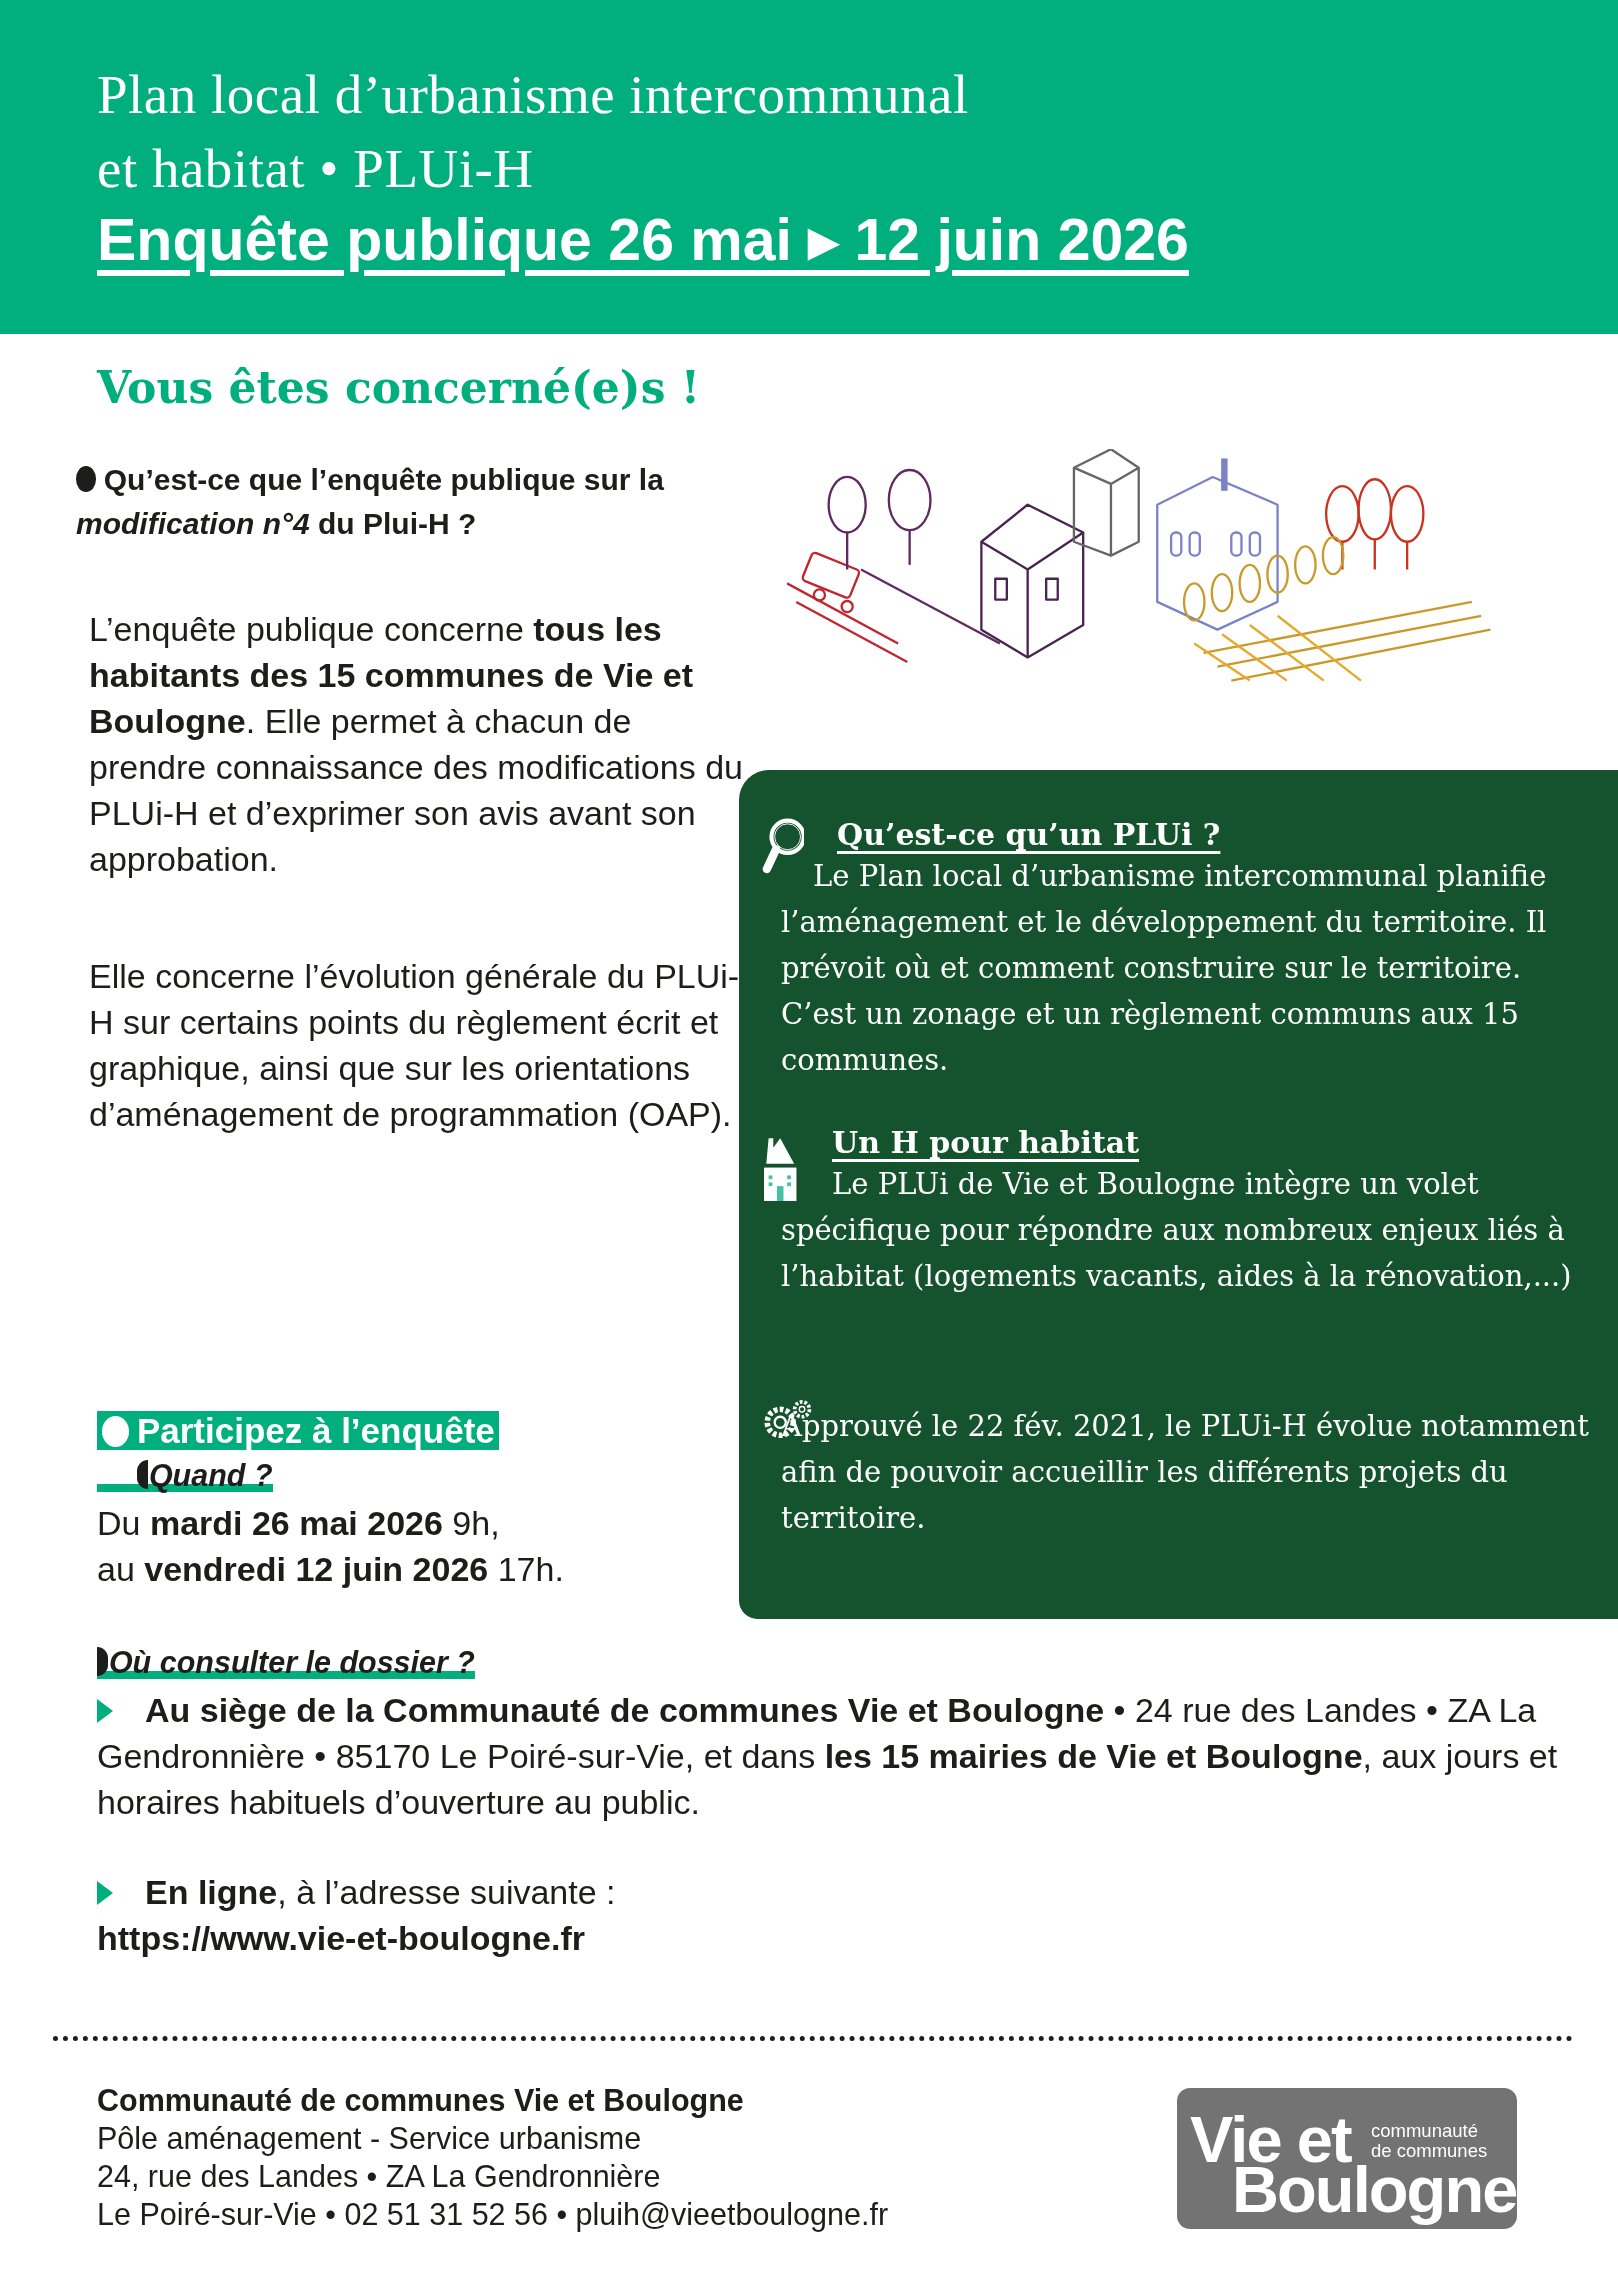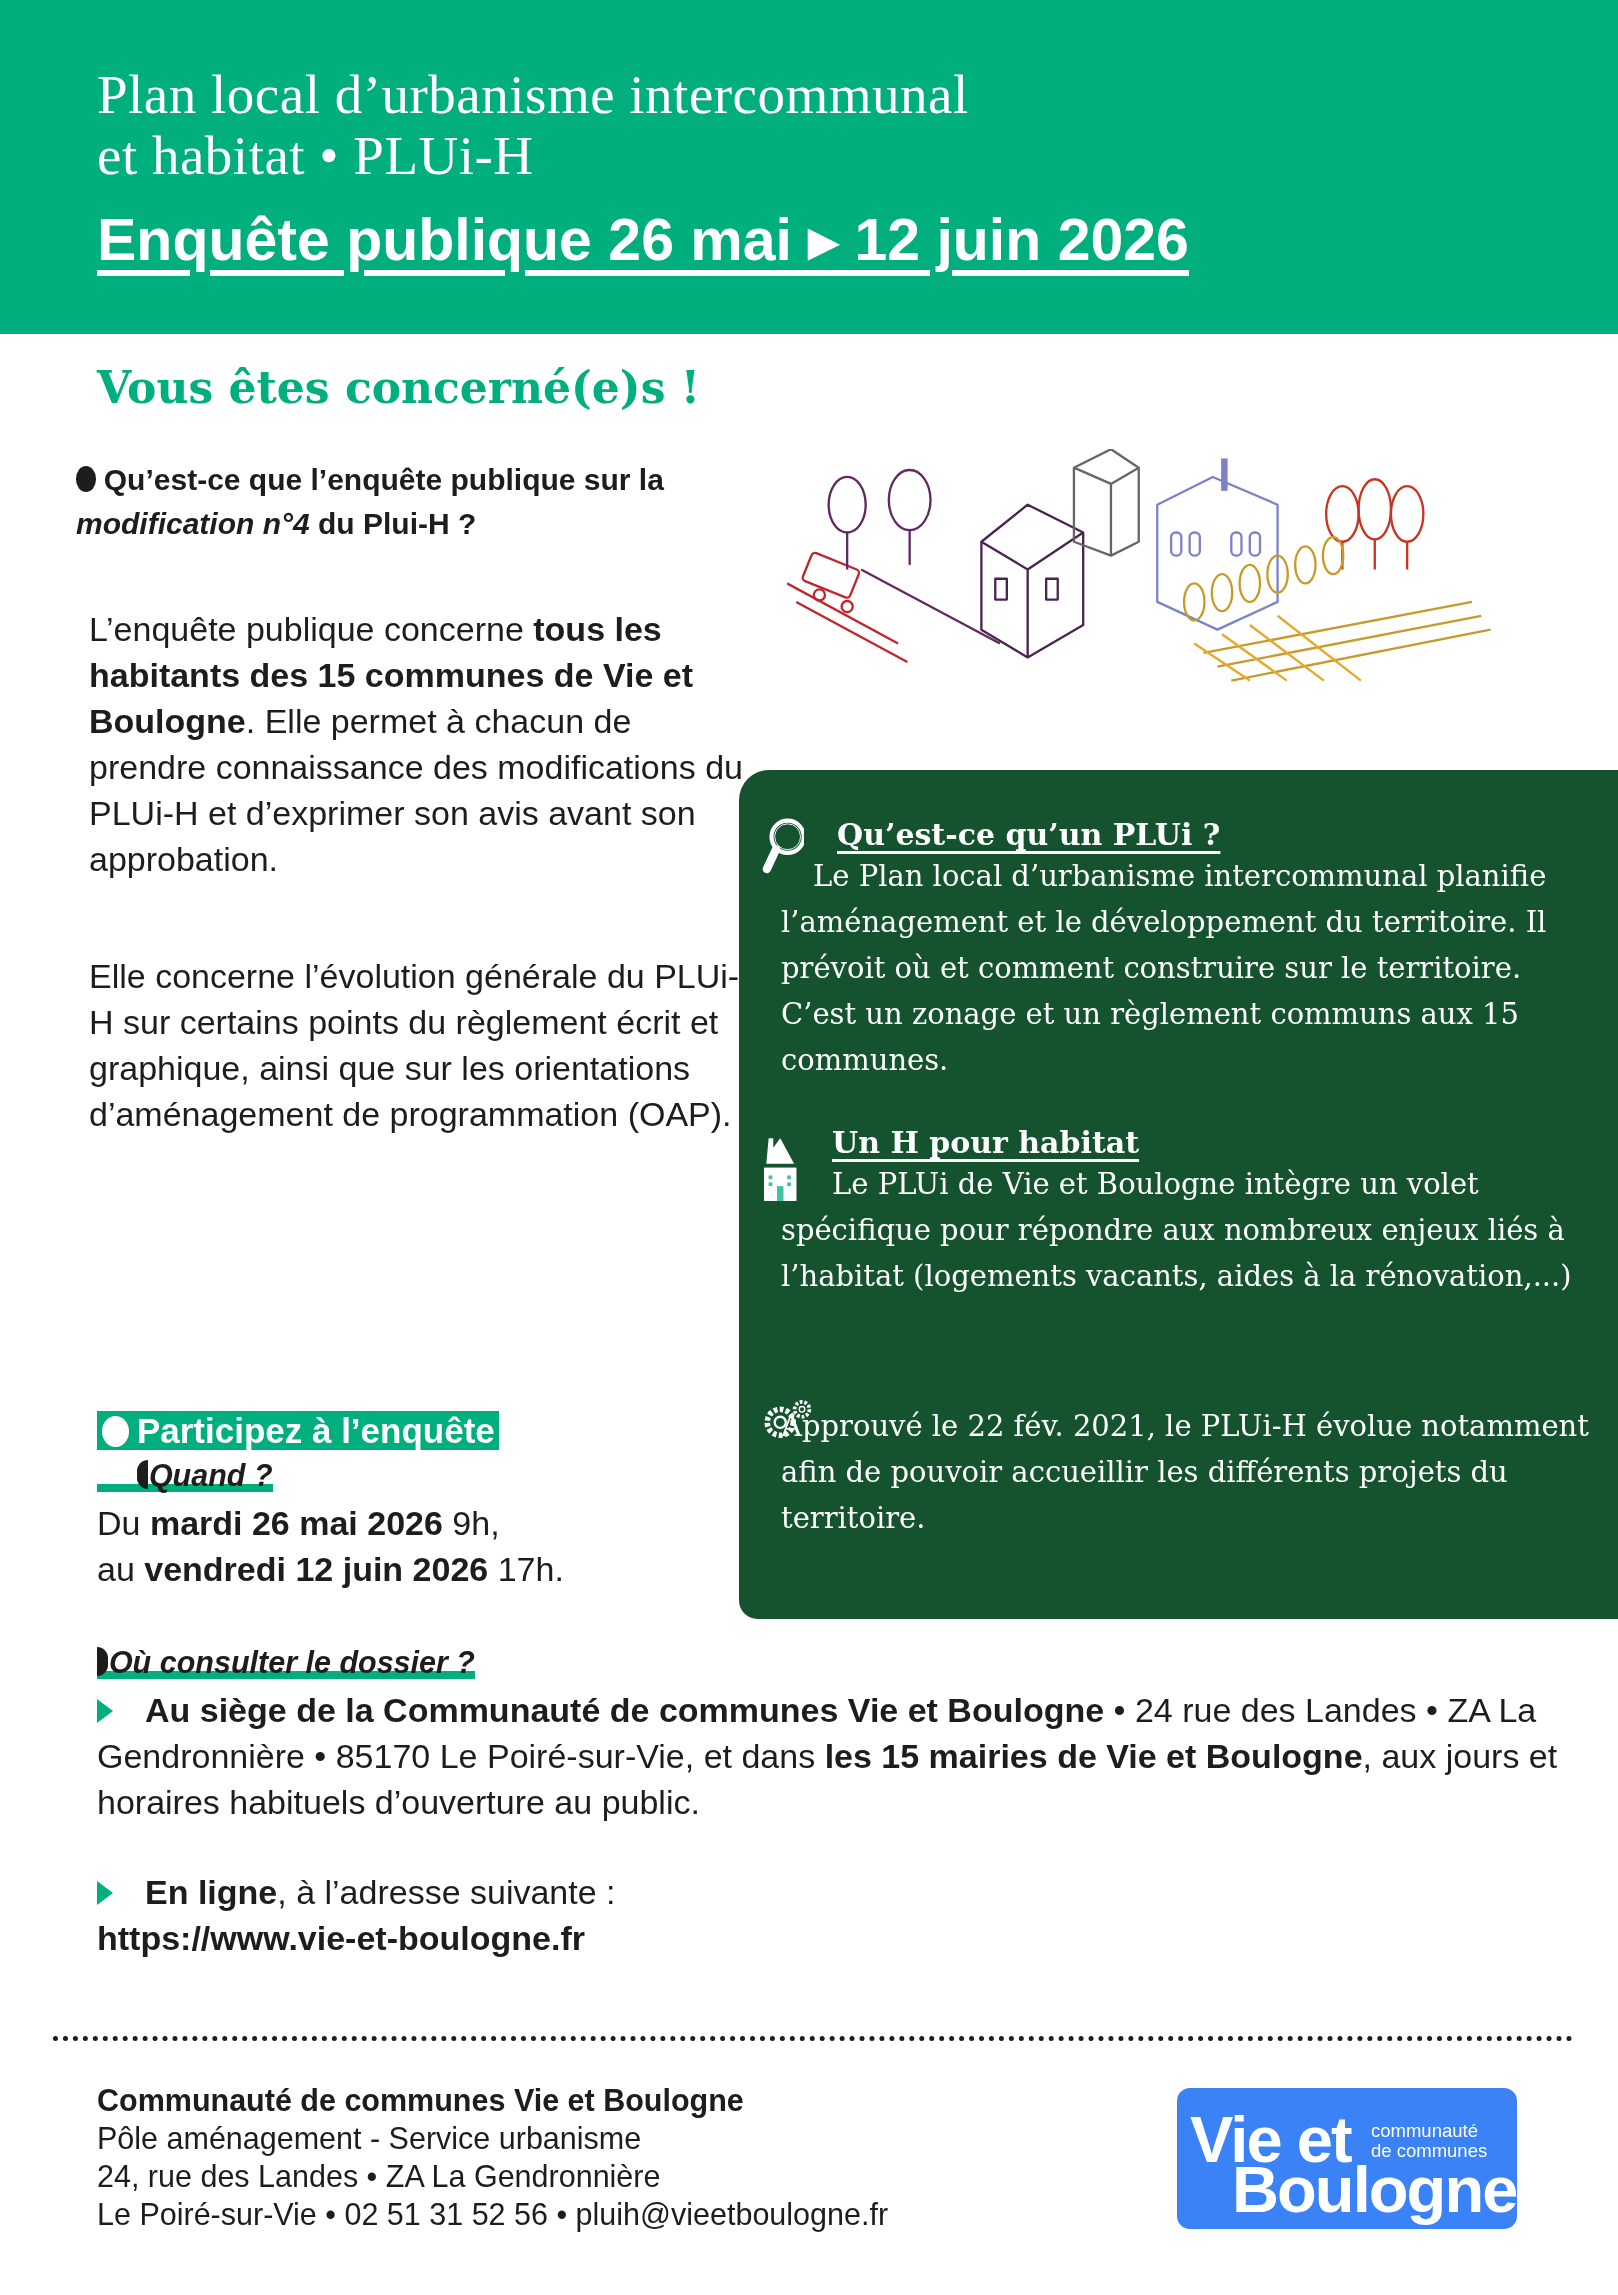--- a/index.html
+++ b/index.html
@@ -5,21 +5,21 @@
   html, body { margin:0; padding:0; }
   body { width:1618px; height:2295px; position:relative; background:#ffffff; overflow:hidden;
          font-family:"Liberation Sans", sans-serif; color:#1d1d1b; }
   .abs { position:absolute; }
 
   
   .header { left:0; top:0; width:1618px; height:334px; background:#00ae7e; }
   .h-line { left:97px; color:#fff; font-family:Liberation Serif, serif; font-weight:400;
             font-size:55px; line-height:1; letter-spacing:0.5px; white-space:nowrap; }
   .h-l1 { top:67px; }
-  .h-l2 { top:128px; }
+  .h-l2 { top:141px; }
   .h-sub { left:97px; top:211px; color:#fff; font-family:"Liberation Sans", sans-serif; font-weight:700;
            font-size:59px; line-height:1; white-space:nowrap; text-decoration:underline;
            text-decoration-thickness:5.6px; text-underline-offset:10.2px; }
 
   .concern-title { left:97px; top:366px; color:#00ae7e; font-family:"DejaVu Serif", serif; font-weight:700;
                    font-size:44px; line-height:1; white-space:nowrap; }
 
   .q-title { left:76px; top:458px; width:648px; font-family:"Liberation Sans", sans-serif; font-weight:700;
              font-size:30px; line-height:44px; color:#1d1d1b; }
   .q-title .dot { display:inline-block; width:20.4px; height:26px; border-radius:50%; background:#1d1d1b;
@@ -64,21 +64,21 @@
          border-left:16.7px solid #00ae7e; vertical-align:-0.9px; margin-right:32px; }
   .loc { left:97px; top:1687px; width:1481px; }
   .online { left:97px; top:1869px; width:925px; }
 
   .sep { left:53px; top:2036px; width:1520px; height:0; border-top:5.6px dotted #1d1d1b; }
 
   .foot { left:97px; top:2081px; width:879px; font-family:"Liberation Sans", sans-serif; font-size:30.5px;
           line-height:38px; color:#1d1d1b; }
   .foot .org { font-weight:700; }
 
-  .logo { left:1177px; top:2088px; width:340px; height:141px; background:#3b82f6; border-radius:13px; color:#fff; }
+  .logo { left:1177px; top:2088px; width:340px; height:141px; background:#737373; border-radius:13px; color:#fff; }
   .logo .big { position:absolute; font-family:"Liberation Sans", sans-serif; font-weight:700; font-size:65px;
                line-height:1; letter-spacing:-1.9px; white-space:nowrap; }
   .logo .small { position:absolute; font-family:"Liberation Sans", sans-serif; font-size:18.5px; line-height:20.4px; }
 </style>
 </head>
 <body>
 
 <div class="abs header"></div>
 <div class="abs h-line h-l1">Plan local d’urbanisme intercommunal</div>
 <div class="abs h-line h-l2">et habitat • PLUi-H</div>

